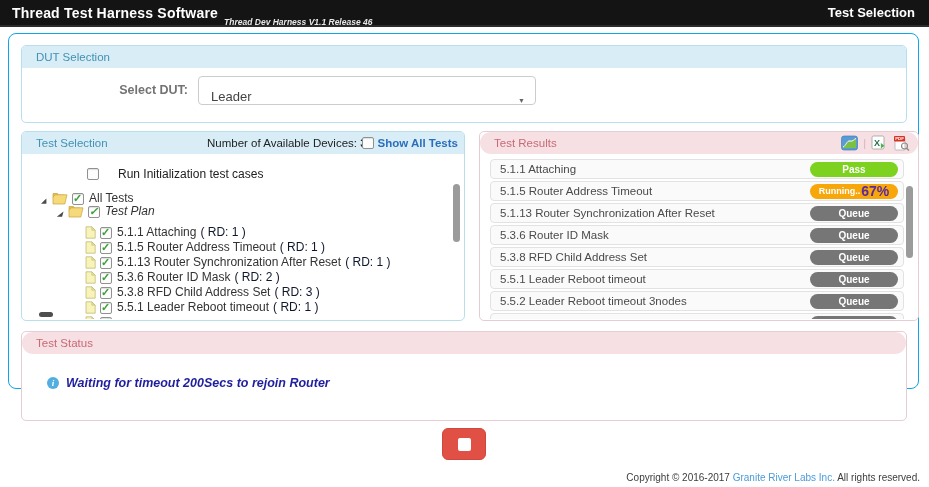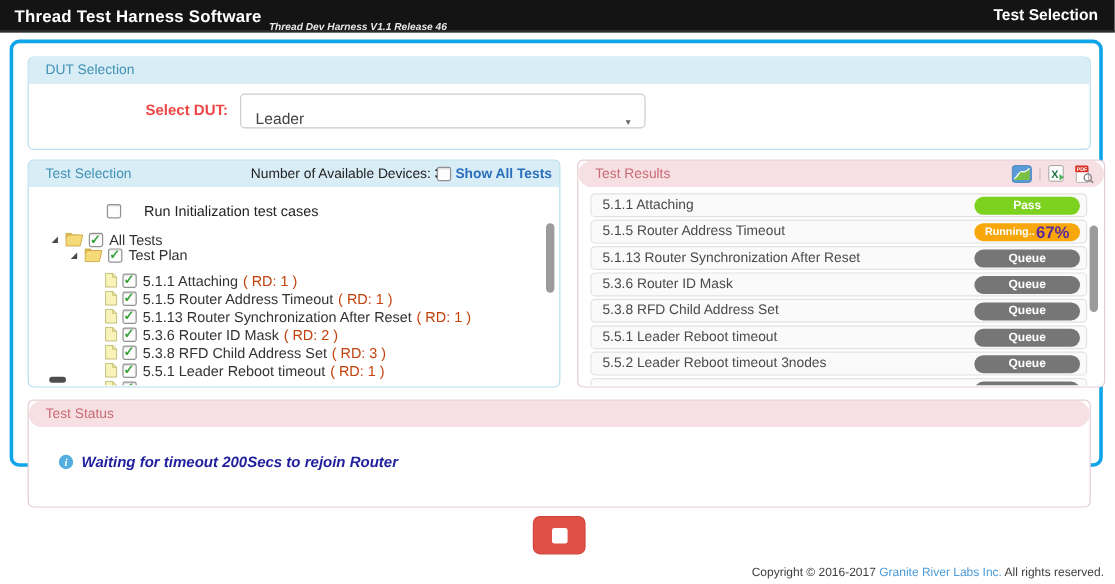--- a/index.html
+++ b/index.html
@@ -6,55 +6,55 @@
   html,body { width: 929px; height: 487px; background: #fff; font-family: "Liberation Sans", sans-serif; overflow: hidden; }
   .stage { position: relative; width: 929px; height: 487px; background: #fff; }
 
   
   .topbar { position: absolute; left: 0; top: 0; width: 929px; height: 27px; background: #141414; display: flex; align-items: center; border-bottom: 2px solid #2b2b2b; }
   .topbar .app-title { color: #fff; font-weight: bold; font-size: 14px; margin-left: 12px; letter-spacing: .2px; }
   .topbar .app-sub { color: #e8e8e8; font-style: italic; font-weight: bold; font-size: 8.5px; margin-left: 6px; margin-top: 19px; }
   .topbar .page-title { margin-left: auto; margin-right: 14px; color: #fff; font-weight: bold; font-size: 13px; }
 
   
-  .main-wrap { position: absolute; left: 8px; top: 33px; width: 911px; height: 356px; border: 3px solid #0ea5e9; border-radius: 8px; background: #fff; }
+  .main-wrap { position: absolute; left: 8px; top: 33px; width: 911px; height: 356px; border: 1px solid #0ea5e9; border-radius: 8px; background: #fff; }
 
   .panel { position: absolute; border-radius: 5px; background: #fff; overflow: hidden; }
   .panel.blue { border: 1px solid #b9dfee; }
   .panel.pink { border: 1px solid #e6cdd3; }
   .panel-header { height: 22px; display: flex; align-items: center; font-size: 11.5px; padding: 0 8px 0 14px; }
   .panel-header.blue { background: #d9edf7; color: #4292b4; }
   .panel-header.pink { background: #f6e0e4; color: #c96a74; border-radius: 11px; }
   .panel-body { position: absolute; left: 1px; right: 1px; top: 22px; bottom: 1px; overflow: hidden; background: #fff; }
 
   
   .dut-panel { left: 12px; top: 11px; width: 886px; height: 78px; }
   .dut-body { display: flex; align-items: flex-start; padding-top: 8px; }
-  .dut-label { width: 165px; text-align: right; font-weight: bold; font-size: 12.5px; color: #ef4444; line-height: 29px; }
+  .dut-label { width: 165px; text-align: right; font-weight: bold; font-size: 12.5px; color: #737373; line-height: 29px; }
   .dut-select { margin-left: 10px; width: 338px; height: 29px; border: 1px solid #ccc; border-radius: 4px; display: flex; align-items: flex-end; padding: 0 10px 0 12px; font-size: 13px; color: #444; background: #fff; cursor: pointer; }
   .dut-select .caret { margin-left: auto; font-size: 7px; color: #666; }
 
   
   .ts-panel { left: 12px; top: 97px; width: 444px; height: 190px; }
   .ts-header { position: relative; }
   .ts-title { font-size: 11.5px; color: #4292b4; }
   .devices { position: absolute; left: 185px; font-size: 11.5px; color: #222; }
   .devices b { font-weight: bold; }
   .showall { position: absolute; right: 6px; display: flex; align-items: center; cursor: pointer; }
   .showall .cb { margin-right: 3px; }
   .showall .lbl { font-size: 11.5px; font-weight: bold; color: #2a6fbb; }
 
   .cb { display: inline-block; width: 12px; height: 12px; border: 1px solid #919191; border-radius: 2px; background: #fdfdfd; position: relative; flex: none; box-shadow: inset 0 1px 1px rgba(0,0,0,.12); }
   .cb.checked::after { content: "✓"; position: absolute; left: 0px; top: -2px; font-size: 11px; font-weight: bold; color: #3ba23b; }
 
-  .tree-row { position: absolute; display: flex; align-items: center; height: 15px; white-space: nowrap; font-size: 12px; color: #333; cursor: pointer; }
+  .tree-row { position: absolute; display: flex; align-items: flex-end; height: 15px; white-space: nowrap; font-size: 12px; color: #333; cursor: pointer; }
   .tree-row .arrow { width: 11px; font-size: 7px; color: #4a4a4a; flex: none; }
   .tree-row .nicon { margin-right: 4px; flex: none; display: inline-flex; }
   .tree-row .cb { margin-right: 5px; }
-  .tree-row .rd { color: #c2410c; margin-left: 4px; }
+  .tree-row .rd { color: #0f172a; margin-left: 4px; }
   .init-row { position: absolute; left: 64px; top: 13px; display: flex; align-items: center; cursor: pointer; gap: 16px; }
   .init-row .lbl { font-size: 12px; color: #222; margin-left: 3px; }
 
   .vthumb { position: absolute; width: 7px; border-radius: 4px; background: #9b9b9b; cursor: pointer; }
   .hthumb { position: absolute; height: 5px; border-radius: 3px; background: #4e4e4e; cursor: pointer; }
 
   
   .tr-panel { left: 470px; top: 97px; width: 440px; height: 190px; }
   .tr-header .hicons { margin-left: auto; display: flex; align-items: center; gap: 5px; }
   .hicons .sep { color: #d6b3ba; font-size: 11px; }
@@ -132,21 +132,21 @@
           <span class="nicon">
             <svg width="16" height="13" viewBox="0 0 16 13">
                 <path d="M1 1.5 h4.5 l1 1.5 h5.5 v2.5 h-11 z" fill="#e8c34a" stroke="#bb983a" stroke-width="0.6"></path>
                 <path d="M1 5 l2.2-2.2 h11.8 l-2.2 9.2 h-11.8 z" fill="#f6d978" stroke="#caa23d" stroke-width="0.7"></path>
               </svg>
           </span>
           <span class="cb checked"></span>
           <span>All Tests</span>
         </div>
 
-        <div class="tree-row" style="left:34px; top:49px;">
+        <div class="tree-row" style="left:34px; top:49px;font-style:italic;">
           <span class="arrow">◢</span>
           <span class="nicon">
             <svg width="16" height="13" viewBox="0 0 16 13">
                 <path d="M1 1.5 h4.5 l1 1.5 h5.5 v2.5 h-11 z" fill="#e8c34a" stroke="#bb983a" stroke-width="0.6"></path>
                 <path d="M1 5 l2.2-2.2 h11.8 l-2.2 9.2 h-11.8 z" fill="#f6d978" stroke="#caa23d" stroke-width="0.7"></path>
               </svg>
           </span>
           <span class="cb checked"></span>
           <span>Test Plan</span>
         </div>

